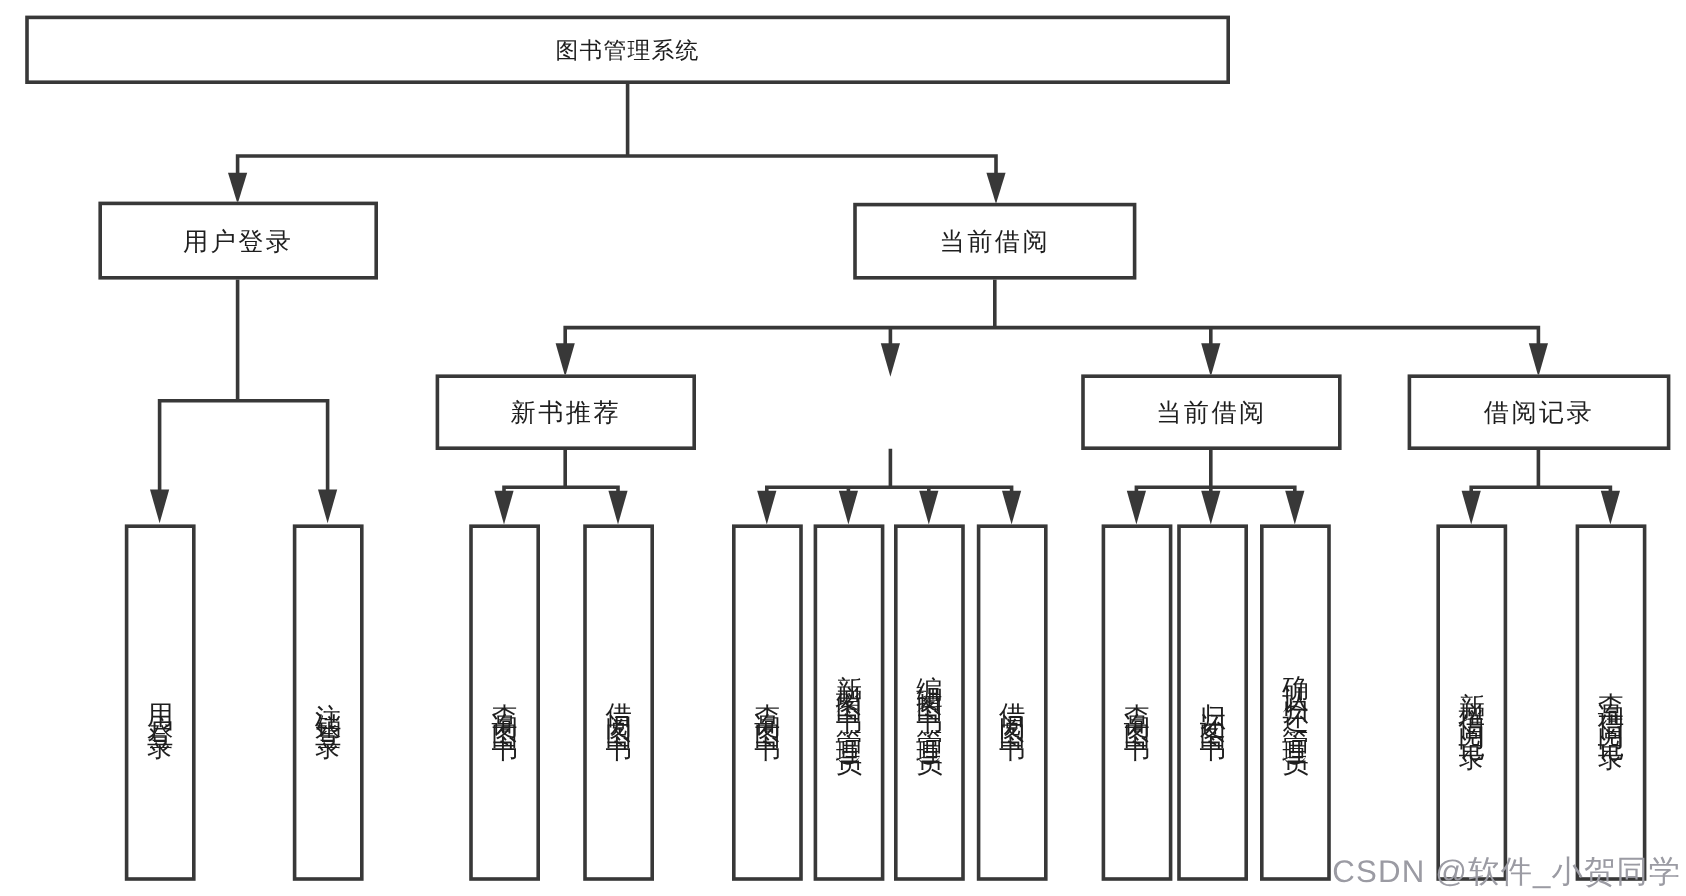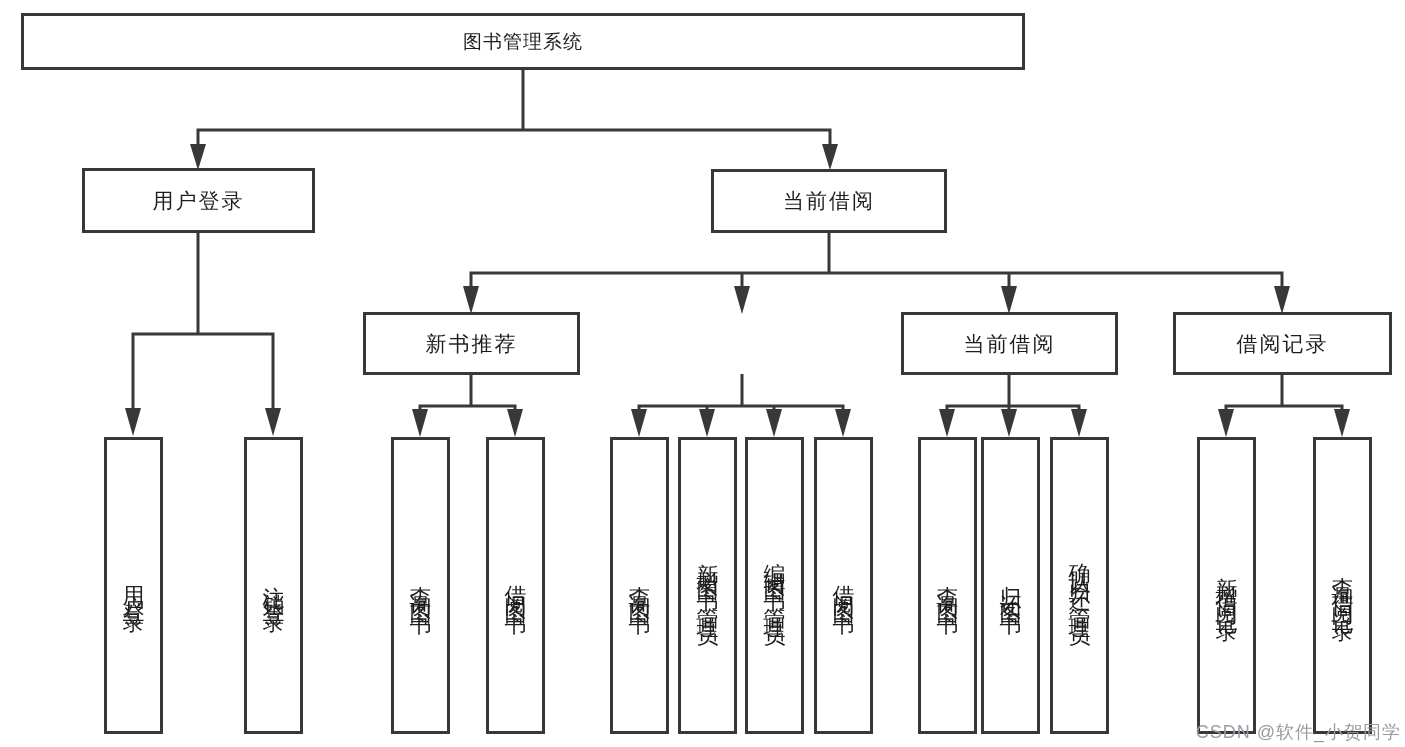--- a/index.html
+++ b/index.html
@@ -37,21 +37,21 @@
     text-orientation:mixed;
     font-size:22px;
     letter-spacing:9px;
     line-height:1;
     color:var(--text);
   }
   .watermark{
     position:absolute;
     right:4px;
     bottom:3px;
-    font-size:18px;
+    font-size:26px;
     color:var(--wm);
     letter-spacing:1px;
     white-space:nowrap;
   }
 </style>
 </head>
 <body>
 
 <div class="canvas">
 

